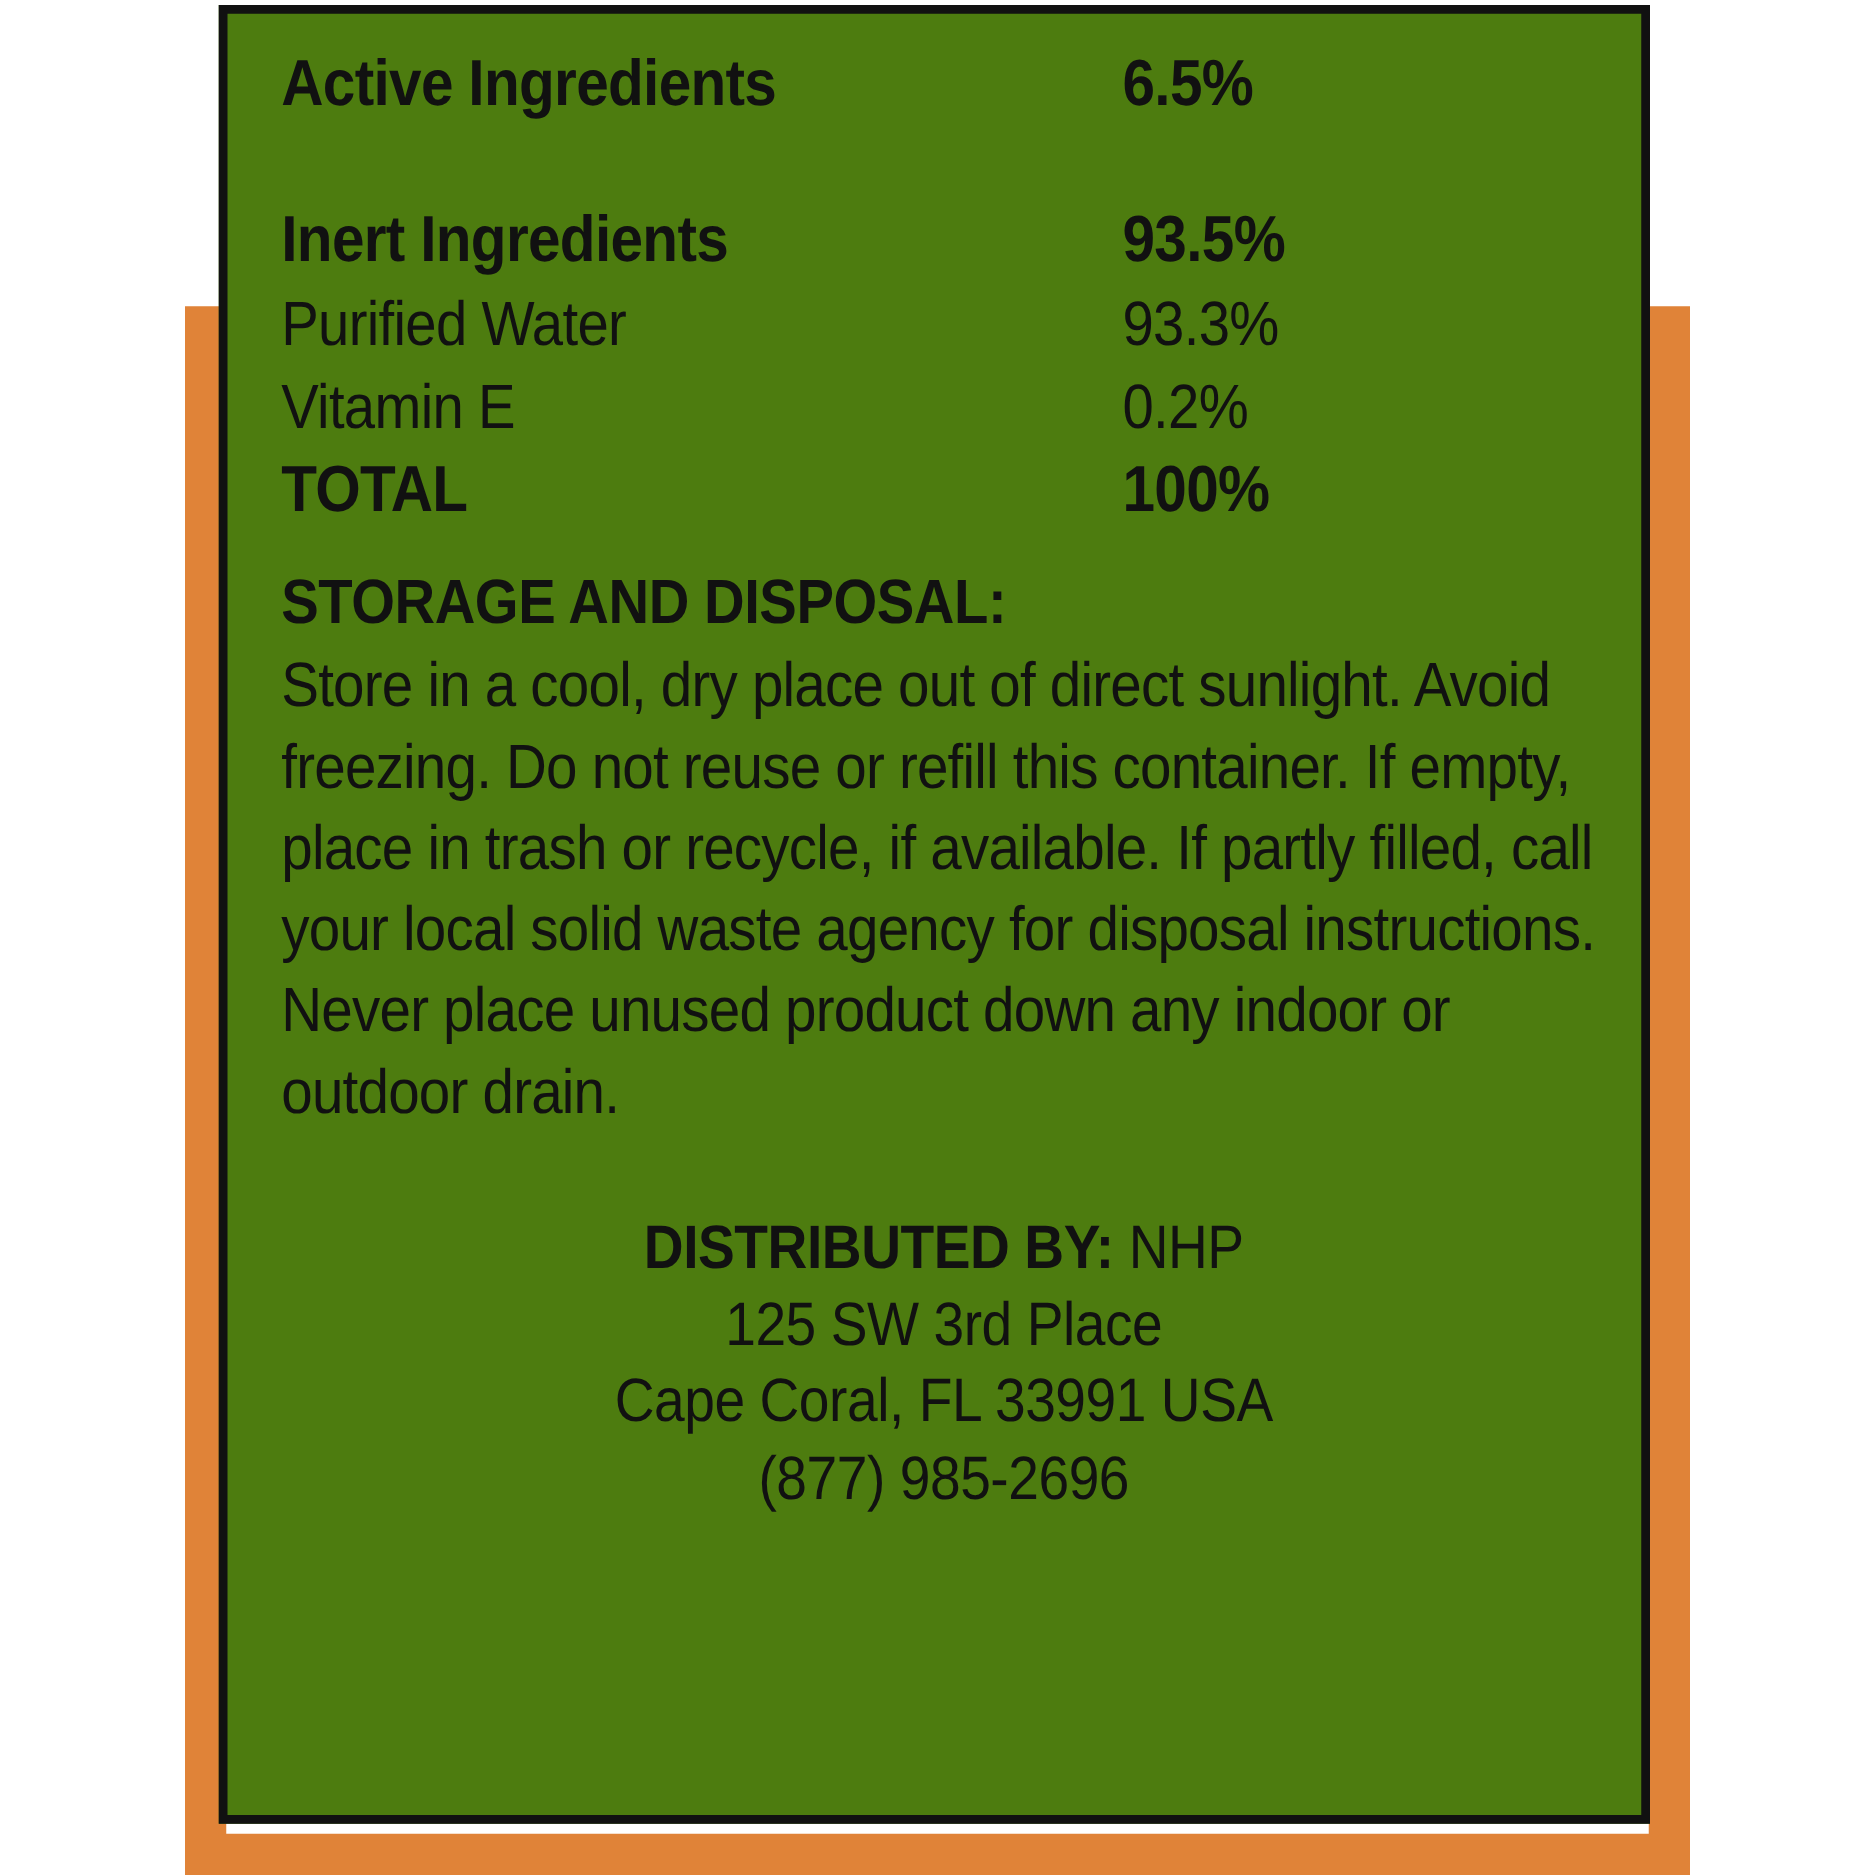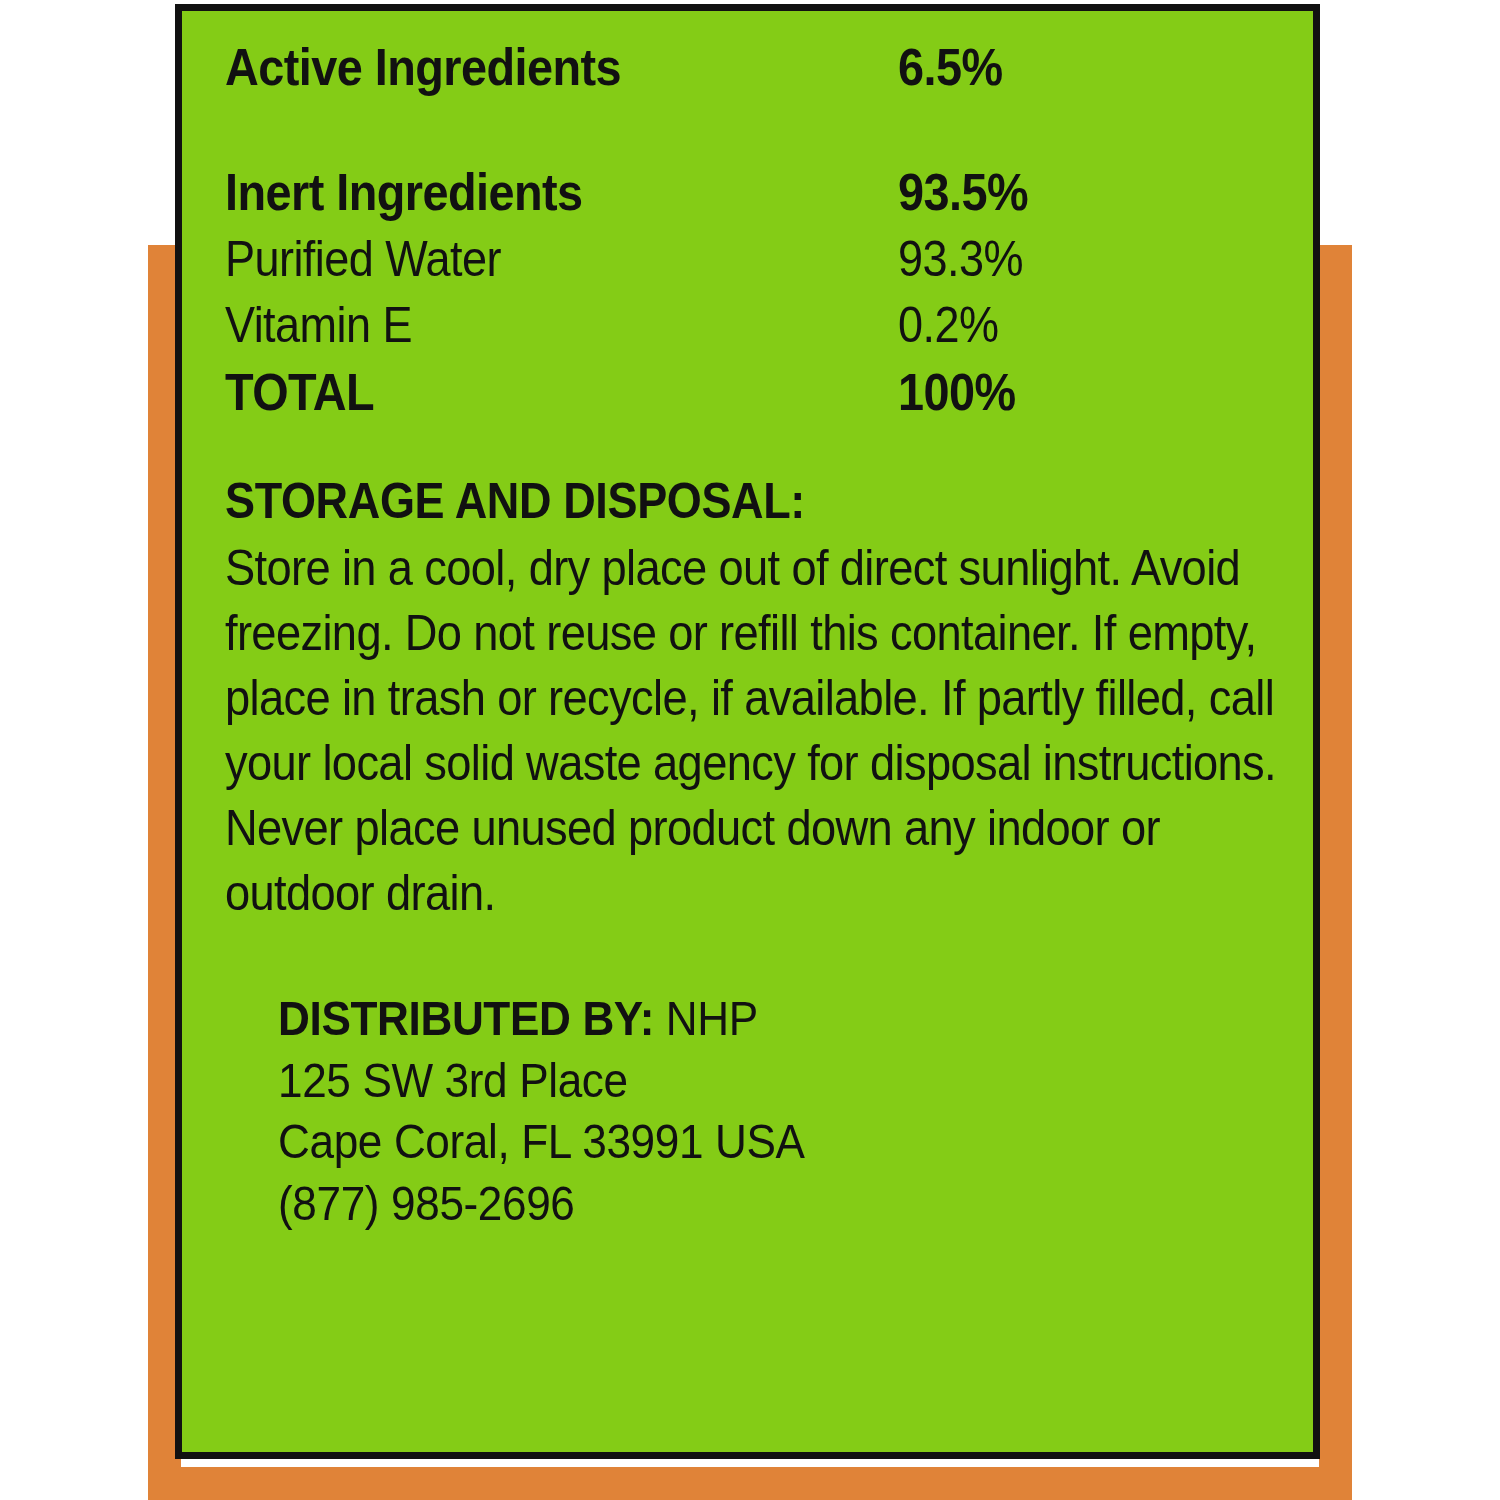--- a/index.html
+++ b/index.html
@@ -43,21 +43,21 @@
     background: #e08338;
   }
 
   
   #label-card {
     position: absolute;
     left: 175px;
     top: 4px;
     width: 1145px;
     height: 1455px;
-    background: #84cc16;
+    background: #4d7c0f;
     border: 7px solid #111111;
     box-sizing: border-box;
     overflow: hidden;
   }
 
   #label-inner {
     position: absolute;
     left: 43px;
     top: 22px;
     right: 28px;
@@ -95,21 +95,21 @@
   }
   .row-total td {
     font-weight: bold;
     font-size: 52px;
   }
 
   .section-gap { height: 56px; }
 
   
   #storage-block {
-    margin-top: 44px;
+    margin-top: 24px;
   }
   #storage-heading {
     font-size: 50px;
     font-weight: bold;
     color: #111111;
     letter-spacing: -0.4px;
     line-height: 1.22;
     transform: scaleX(0.90);
     transform-origin: left center;
   }
@@ -121,20 +121,21 @@
     letter-spacing: -0.7px;
     margin-top: 4px;
     width: 1185px;
     transform: scaleX(0.905);
     transform-origin: left top;
   }
 
   
   #distributor-block {
     margin-top: 62px;
+    text-align: center;
     width: 1060px;
   }
   .dist-line {
     font-size: 49px;
     color: #111111;
     line-height: 1.26;
     letter-spacing: -0.4px;
     transform: scaleX(0.90);
   }
   #dist-line-0 .dist-strong {

